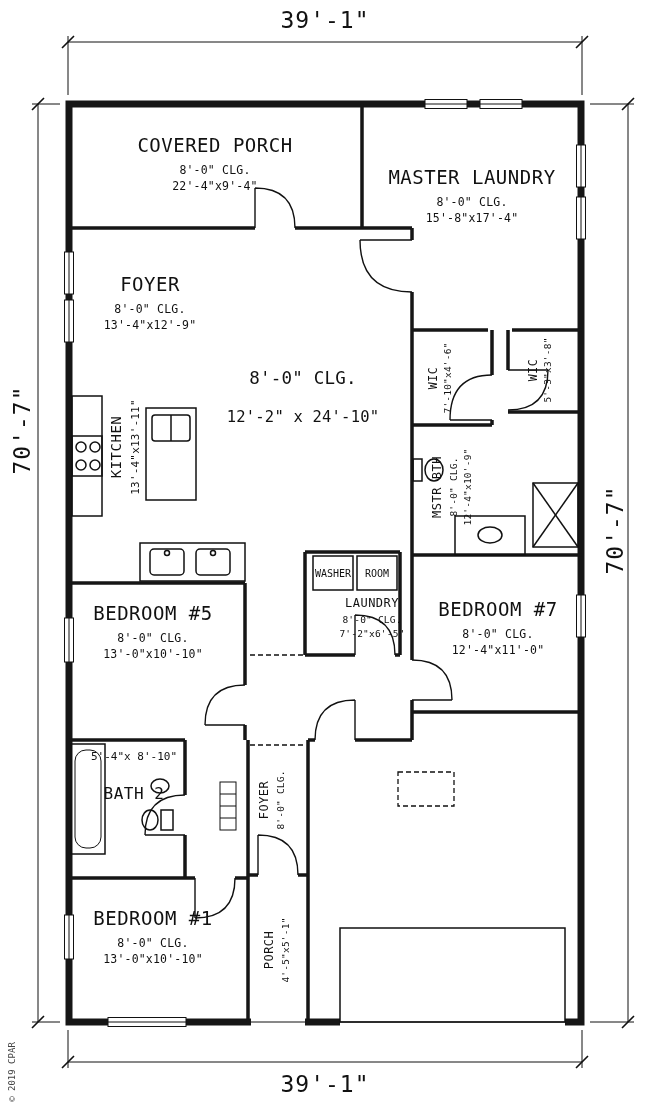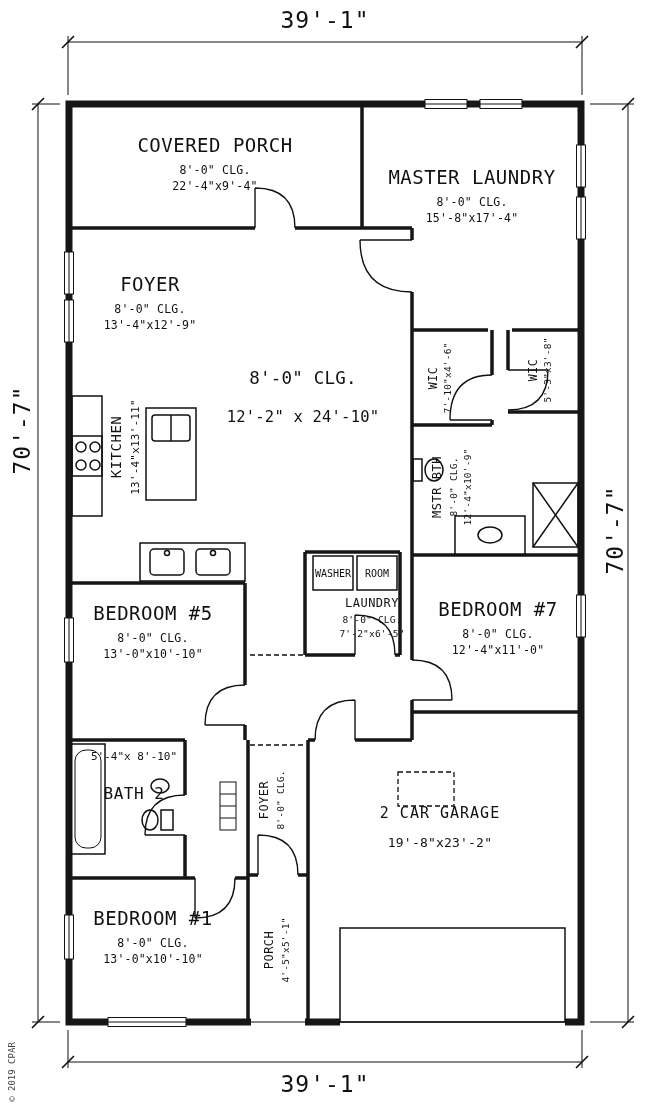--- a/index.html
+++ b/index.html
@@ -229,24 +229,20 @@
   <div class="lbl" style="left:134px;top:777px">
     <span class="bath2-size">5'-4"x 8'-10"</span>
     <span class="bath2-name">BATH 2</span>
   </div>
 
   <div class="lbl rot small" style="left:272px;top:800px">
     <div class="rname">FOYER</div>
     <div class="rsub">8'-0" CLG.</div>
   </div>
 
-  <div class="lbl garage-lbl" style="left:440px;top:827px">
-    <div class="rname">2 CAR GARAGE</div>
-    <div class="rsub">19'-8"x23'-2"</div>
-  </div>
 
   <div class="lbl" style="left:153px;top:937px">
     <div class="rname">BEDROOM #1</div>
     <div class="rsub">8'-0" CLG.</div>
     <div class="rsub">13'-0"x10'-10"</div>
   </div>
 
   <div class="lbl rot small" style="left:277px;top:950px">
     <div class="rname">PORCH</div>
     <div class="rsub">4'-5"x5'-1"</div>

